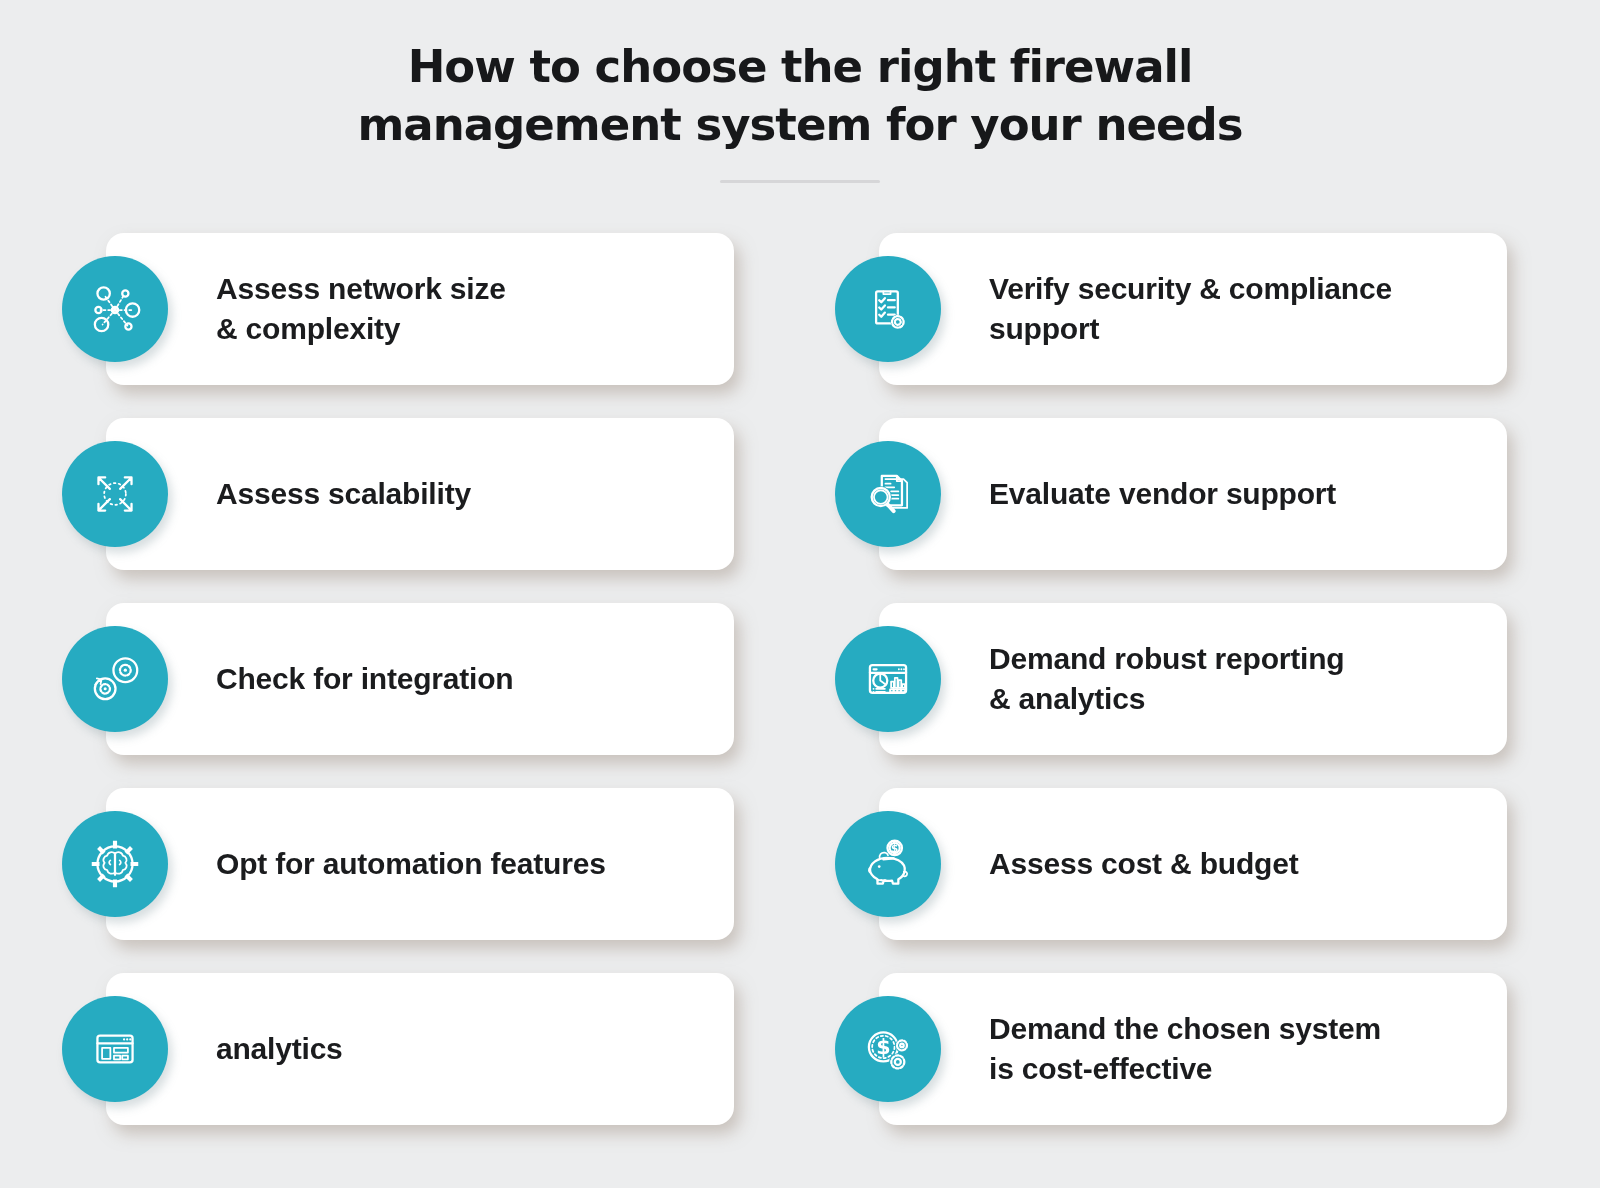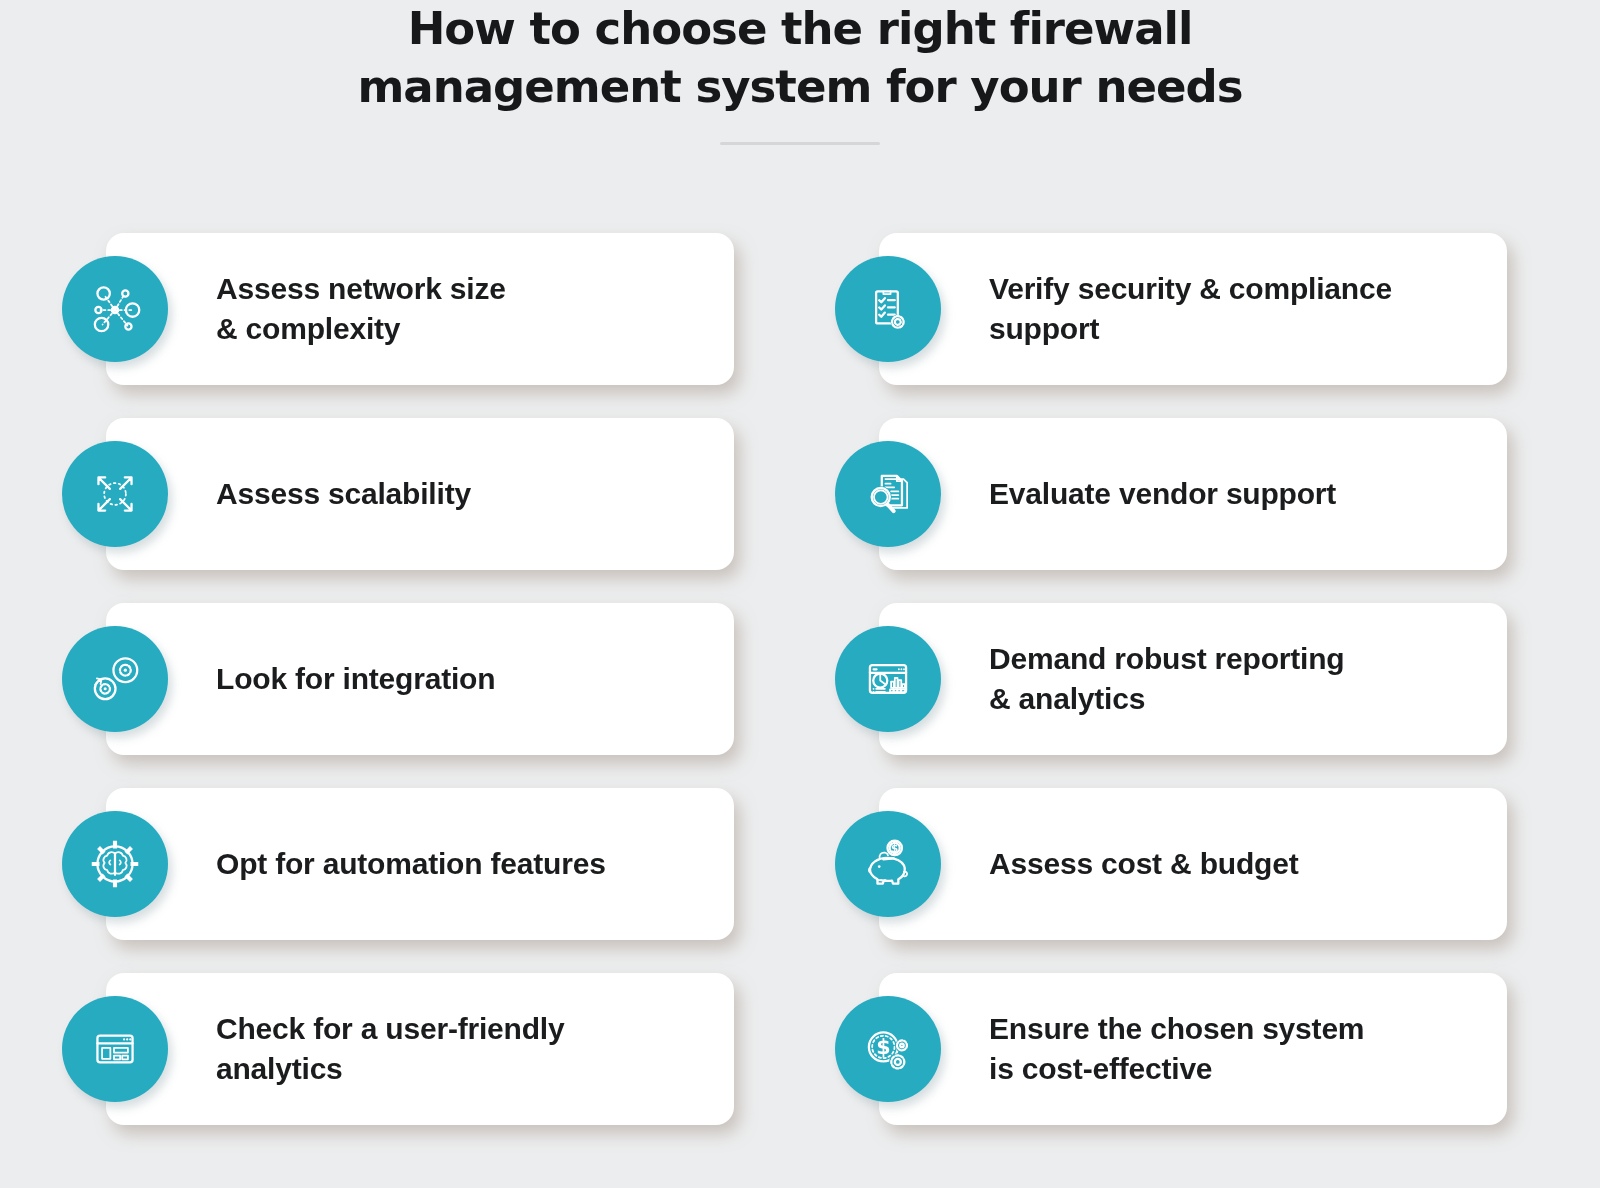--- a/index.html
+++ b/index.html
@@ -3,21 +3,21 @@
 <meta charset="utf-8">
 <style>
   :root{
     --background:#ecedee; --card:#ffffff; --accent:#26abc1;
     --title-text:#17181a; --card-text:#1b1c1e; --divider:#d6d6d8;
   }
   *{box-sizing:border-box;margin:0;padding:0}
   html,body{background:var(--background)}
   .page{position:relative;width:1600px;height:1188px;background:var(--background);overflow:hidden;
         font-family:"Liberation Sans",sans-serif;}
-  .title{text-align:center;color:var(--title-text);
+  .title{padding-top:38px;text-align:center;color:var(--title-text);
          font-family:"DejaVu Sans",sans-serif;font-weight:bold;font-size:45px;line-height:58px;letter-spacing:-1px;}
   .title span{display:block}
   .divider{width:160px;height:3px;background:var(--divider);margin:26px auto 0;border-radius:2px}
   .cards{position:absolute;left:106px;top:233px;display:grid;
          grid-template-columns:628px 628px;grid-template-rows:repeat(5,152px);
          column-gap:145px;row-gap:33px;grid-auto-flow:column;}
   .card{position:relative;background:var(--card);border-radius:18px;
         box-shadow:6px 9px 16px rgba(168,153,141,.5);
         display:flex;align-items:center;padding-left:110px;}
   .icon-circle{position:absolute;left:-44px;top:50%;transform:translateY(-50%);
@@ -89,21 +89,21 @@
           <circle cx="40" cy="21.5" r="11.5"></circle>
           <circle cx="40" cy="21.5" r="5.2" stroke-dasharray="2.2 1.7"></circle>
           <circle cx="40" cy="21.5" r="1.6" class="fl"></circle>
           <circle cx="20.5" cy="39.5" r="10"></circle>
           <circle cx="20.5" cy="39.5" r="4.6" stroke-dasharray="2.2 1.7"></circle>
           <circle cx="20.5" cy="39.5" r="1.5" class="fl"></circle>
           <path d="M10.8 35.5 A10.5 10.5 0 0 1 17 30.5 M17 30.5 l-4.6 -1.1 M17 30.5 l-1 4.4" class="thin"></path>
         </svg>
       </div>
       <div class="card-text">
-        <span>Look for integration</span>
+        <span>Check for integration</span>
       </div>
     </div>
 
     <div class="card">
       <div class="icon-circle">
         <svg viewBox="0 0 60 60">
           <path class="teeth" d="M30 9.5 V13 M30 50.5 V47 M9.5 30 H13 M50.5 30 H47 M15.5 15.5 L18 18 M44.5 15.5 L42 18 M15.5 44.5 L18 42 M44.5 44.5 L42 42"></path>
           <circle cx="30" cy="30" r="17"></circle>
           <path d="M30 19.5 V40.5"></path>
           <path d="M30 20 c-2.5 -2.5 -7 -1.5 -7.5 2 c-3.5 0.5 -5 4.5 -2.5 7 c-2.5 2.5 -1 6.5 2.5 7 c0.5 3.5 5 4.5 7.5 2" class="thin"></path>
@@ -125,21 +125,20 @@
           <circle cx="38.8" cy="20.7" r="1.1" class="fl"></circle>
           <circle cx="41.8" cy="20.7" r="1.1" class="fl"></circle>
           <circle cx="44.8" cy="20.7" r="1.1" class="fl"></circle>
           <rect x="17.5" y="29" width="8" height="10.5" class="thin"></rect>
           <rect x="29" y="29" width="13.5" height="4.5" class="thin"></rect>
           <rect x="29" y="36.5" width="6" height="3.5" class="thin"></rect>
           <rect x="37" y="36.5" width="5.5" height="3.5" class="thin"></rect>
         </svg>
       </div>
       <div class="card-text">
-        <span>Check for a user-friendly</span>
         <span>analytics</span>
       </div>
     </div>
 
     <div class="card">
       <div class="icon-circle">
         <svg viewBox="0 0 60 60">
           <rect x="18.5" y="13" width="21" height="31" rx="1.5"></rect>
           <path d="M25.5 13 v2.5 h7 v-2.5" class="thin"></path>
           <path d="M21.5 21.5 l2 2 l3.5 -4 M30 21.5 H36.5"></path>
@@ -231,19 +230,19 @@
           <text x="25.5" y="35" font-size="20" text-anchor="middle">$</text>
           <circle cx="43.5" cy="26.5" r="6.5" class="bk"></circle>
           <circle cx="43.5" cy="26.5" r="4.8" stroke-dasharray="2.3 1.7" stroke-width="2"></circle>
           <circle cx="43.5" cy="26.5" r="1.7" stroke-width="1.5"></circle>
           <circle cx="39.5" cy="42.5" r="8.3" class="bk"></circle>
           <circle cx="39.5" cy="42.5" r="6.3" stroke-dasharray="2.6 1.9" stroke-width="2.2"></circle>
           <circle cx="39.5" cy="42.5" r="2.9" stroke-width="1.8"></circle>
         </svg>
       </div>
       <div class="card-text">
-        <span>Ensure the chosen system</span>
+        <span>Demand the chosen system</span>
         <span>is cost-effective</span>
       </div>
     </div>
 
   </div>
 </div>
 
 </body></html>

